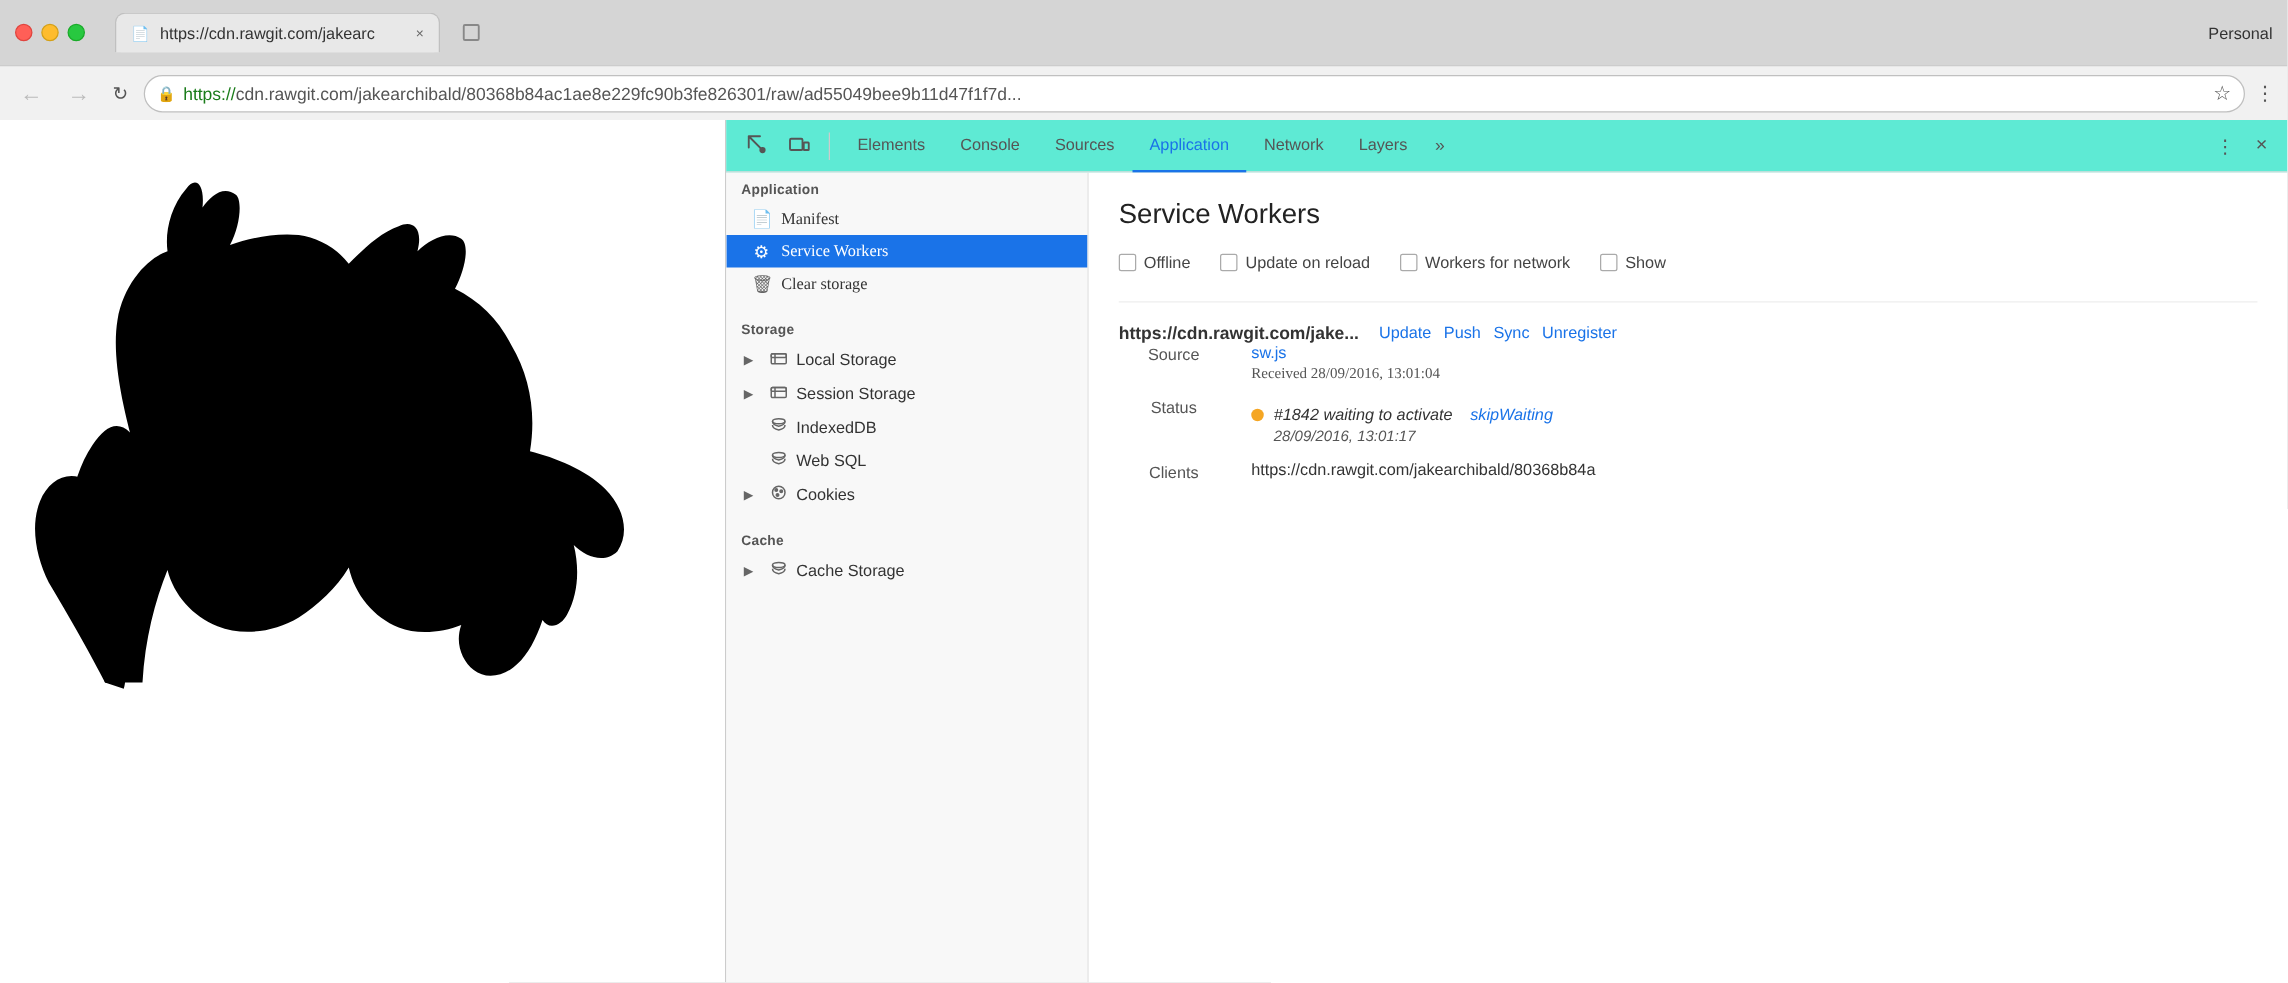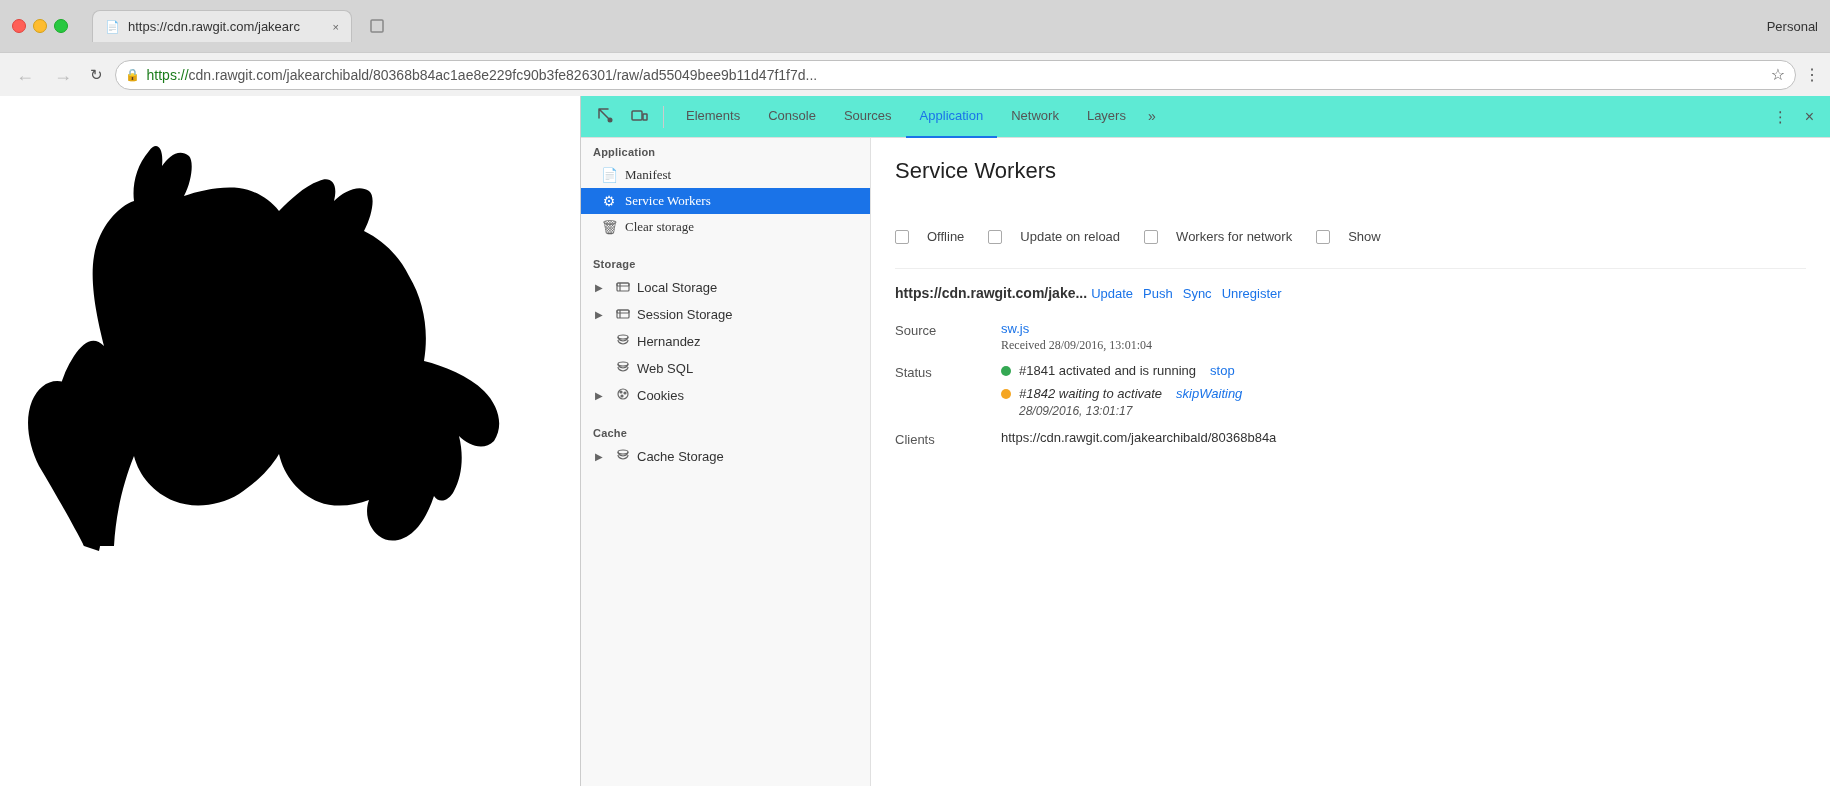--- a/index.html
+++ b/index.html
@@ -72,31 +72,31 @@
     .dt-tree-arrow { width: 14px; font-size: 10px; color: #666; flex-shrink: 0; }
     .dt-tree-icon { font-size: 13px; color: #666; width: 16px; text-align: center; flex-shrink: 0; }
     .dt-tree-label { font-size: 13px; }
 
     
     .dt-main { flex: 1; overflow-y: auto; padding: 20px 24px; background: #fff; }
 
     .sw-title { font-size: 22px; font-weight: normal; color: #222; margin-bottom: 18px; }
 
     .sw-options { display: flex; align-items: center; gap: 24px; margin-bottom: 24px; }
-    .sw-checkbox-item { display: flex; align-items: center; gap: 18px; font-size: 13px; color: #444; margin-top: 27px; }
+    .sw-checkbox-item { display: flex; align-items: center; gap: 6px; font-size: 13px; color: #444; }
     .sw-checkbox { width: 14px; height: 14px; border: 1px solid #aaa; border-radius: 2px; background: #fff; flex-shrink: 0; cursor: pointer; }
 
     .sw-entry { border-top: 1px solid #eee; padding: 16px 0 0 0; }
-    .sw-url-row { display: flex; align-items: flex-end; gap: 4px; margin-bottom: 20px; }
+    .sw-url-row { display: flex; align-items: flex-start; gap: 16px; margin-bottom: 0; }
     .sw-url { font-size: 14px; font-weight: 600; color: #333; }
     .sw-actions { display: flex; gap: 10px; }
     .sw-action-link { color: #1a73e8; font-size: 13px; cursor: pointer; text-decoration: none; }
 
     .sw-detail-row { display: grid; grid-template-columns: 100px 1fr; gap: 6px; margin-bottom: 10px; align-items: start; padding-left: 0; }
-    .sw-detail-label { font-size: 13px; color: #555; font-weight: 400; text-align: left; padding-right: 12px; padding-top: 2px; }
+    .sw-detail-label { font-size: 13px; color: #555; font-weight: 400; text-align: center; padding-right: 12px; padding-top: 2px; }
     .sw-detail-value { font-size: 13px; color: #333; }
     .sw-detail-value a { color: #1a73e8; text-decoration: none; cursor: pointer; }
     .sw-detail-value .timestamp { color: #555; font-size: 12px; display: block; margin-top: 2px; font-family: Liberation Serif, serif; }
 
     .sw-status-row { display: grid; grid-template-columns: 100px 1fr; gap: 6px; margin-bottom: 6px; align-items: start; }
     .sw-status-entry { display: flex; align-items: center; gap: 8px; }
     .sw-status-dot { width: 10px; height: 10px; border-radius: 50%; flex-shrink: 0; }
     .sw-status-dot.green { background: #34a853; }
     .sw-status-dot.orange { background: #f5a623; }
     .sw-status-text { font-size: 13px; color: #333; }
@@ -303,21 +303,21 @@
 
           <div class="dt-tree-item">
             <span class="dt-tree-arrow" style="visibility:hidden;">▶</span>
             <span class="dt-tree-icon">
               <svg width="14" height="14" viewBox="0 0 14 14" fill="none" stroke="#666" stroke-width="1.2">
                   <ellipse cx="7" cy="4" rx="5" ry="2"></ellipse>
                   <path d="M2 4 Q2 7 7 8 Q12 7 12 4"></path>
                   <path d="M2 7 Q2 10 7 11 Q12 10 12 7"></path>
                 </svg>
             </span>
-            <span class="dt-tree-label">Hernandez</span>
+            <span class="dt-tree-label">IndexedDB</span>
           </div>
 
           <div class="dt-tree-item">
             <span class="dt-tree-arrow" style="visibility:hidden;">▶</span>
             <span class="dt-tree-icon">
               <svg width="14" height="14" viewBox="0 0 14 14" fill="none" stroke="#666" stroke-width="1.2">
                   <ellipse cx="7" cy="4" rx="5" ry="2"></ellipse>
                   <path d="M2 4 Q2 7 7 8 Q12 7 12 4"></path>
                   <path d="M2 7 Q2 10 7 11 Q12 10 12 7"></path>
                 </svg>
@@ -390,25 +390,20 @@
               <span class="sw-detail-label">Source</span>
               <div class="sw-detail-value">
                 <a href="#">sw.js</a>
                 <span class="timestamp">Received 28/09/2016, 13:01:04</span>
               </div>
             </div>
 
             <div class="sw-status-row">
               <span class="sw-detail-label">Status</span>
               <div>
-                <div class="sw-status-entry">
-                  <span class="sw-status-dot green"></span>
-                  <span class="sw-status-text">#1841 activated and is running</span>
-                  <a href="#" class="sw-status-link">stop</a>
-                </div>
                 <div style="margin-top:8px;font-style:italic;">
                   <div class="sw-status-entry">
                     <span class="sw-status-dot orange"></span>
                     <span class="sw-status-text">#1842 waiting to activate</span>
                     <a href="#" class="sw-status-link">skipWaiting</a>
                   </div>
                   <div class="sw-waiting-timestamp">28/09/2016, 13:01:17</div>
                 </div>
               </div>
             </div>

